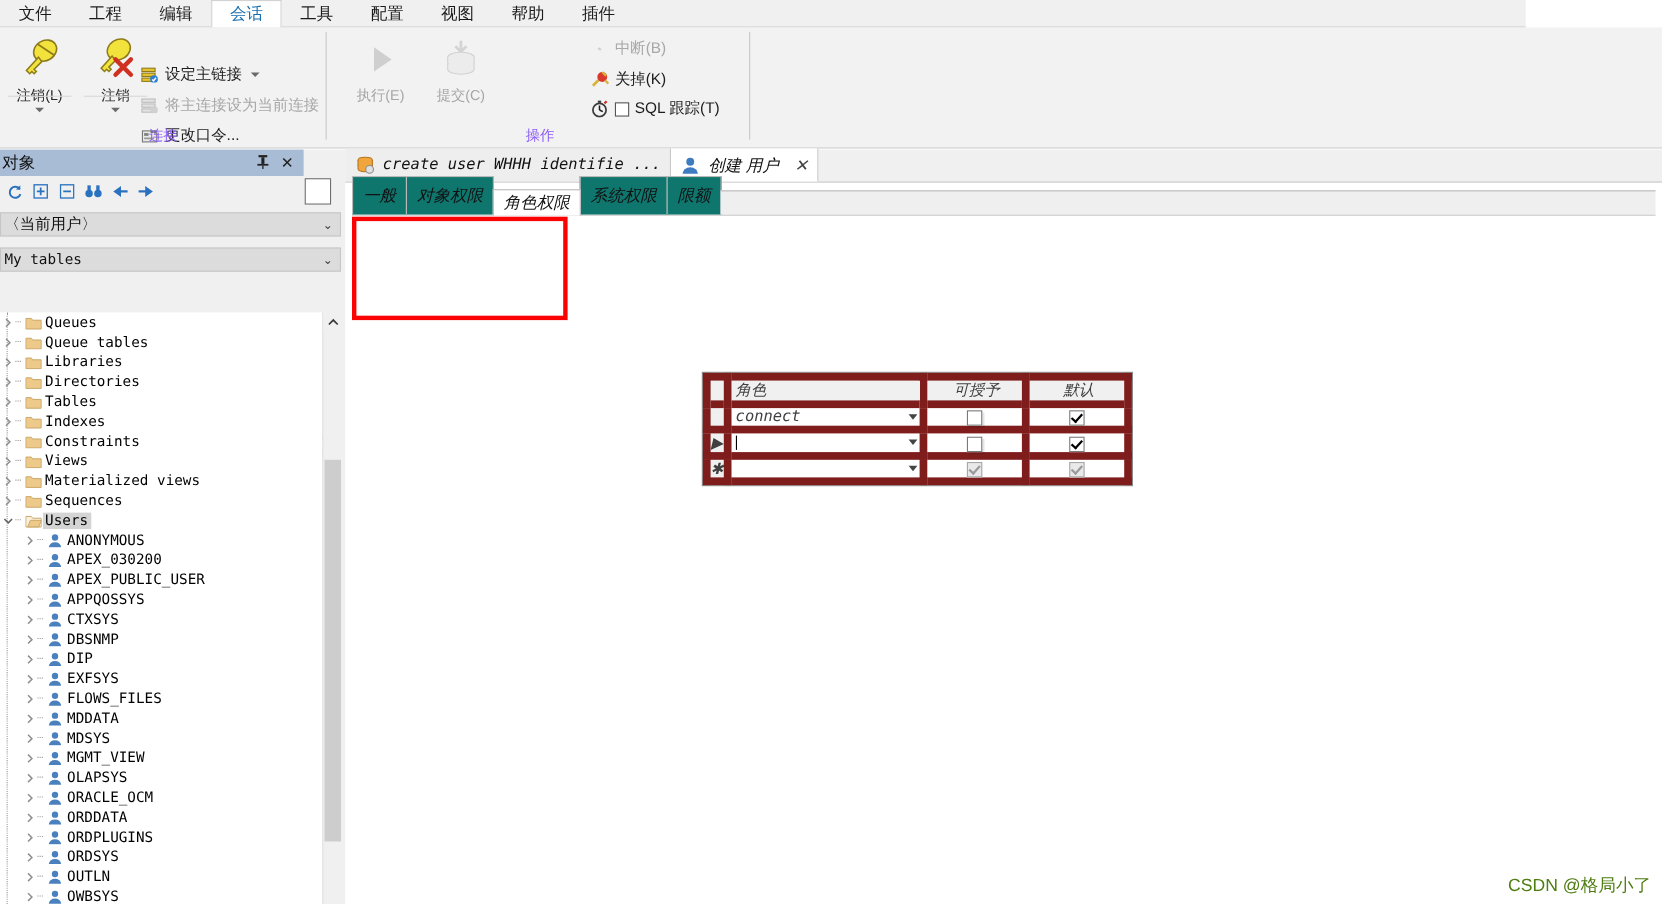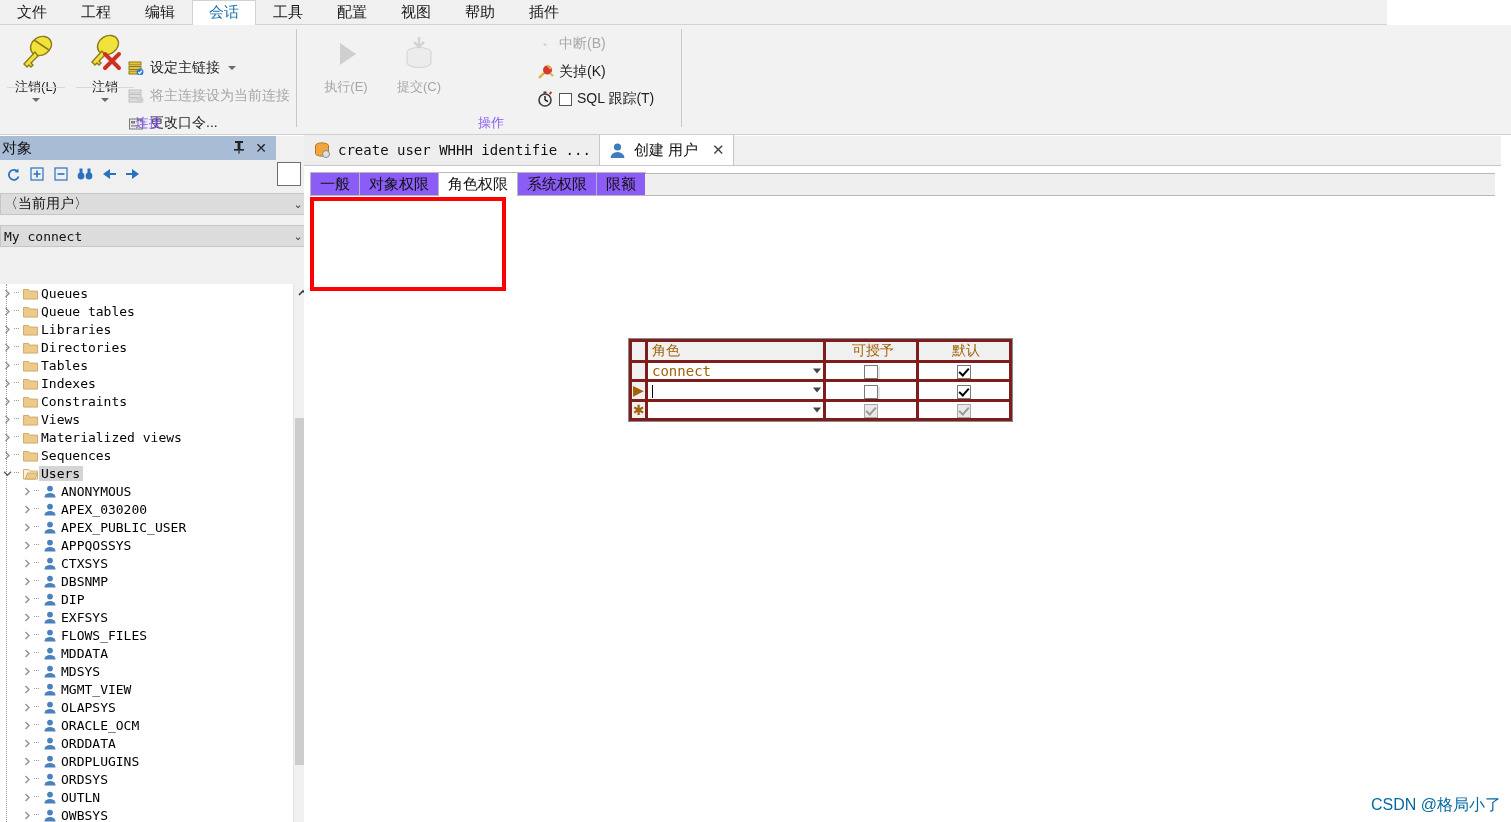--- a/index.html
+++ b/index.html
@@ -347,24 +347,25 @@
   .panel-divider {
     position: absolute;
     left: 310px; top: 136px;
     width: 4px; height: 686px;
     background: #f0f0f0;
   }
 
   
   .docarea {
     position: absolute;
-    left: 304px; top: 136px;
+    left: 314px; top: 136px;
     width: 1197px; height: 686px;
     background: #ffffff;
     box-sizing: border-box;
+    font-style: italic;
   }
   .doctabs {
     position: absolute;
     left: 0; top: 0;
     width: 1197px; height: 30px;
     background: #f0f0f0;
     border-bottom: 1px solid #c8c8c8;
     display: flex;
     align-items: flex-end;
     box-sizing: border-box;
@@ -404,27 +405,27 @@
   .subtabs {
     position: absolute;
     left: 6px; top: 37px;
     width: 1185px; height: 23px;
     display: flex;
     align-items: flex-end;
     border-bottom: 1px solid #b9b9b9;
     box-sizing: border-box;
   }
   .subtab {
-    height: 23px;
+    height: 35px;
     display: flex;
     align-items: center;
     padding: 0 9px;
     font-size: 15px;
     color: #111;
-    background: #8b5cf6;
+    background: #0f766e;
     border: 1px solid #b9b9b9;
     border-bottom: none;
     margin-right: -1px;
     box-sizing: border-box;
     cursor: default;
     white-space: nowrap;
   }
   .subtab.active {
     background: #ffffff;
     position: relative;
@@ -443,25 +444,25 @@
   
   .grid {
     position: absolute;
     left: 324px; top: 202px;
     border: 1px solid #8a8a8a;
     border-collapse: collapse;
     background: #fff;
   }
   .grid table { border-collapse: collapse; }
   .grid td, .grid th {
-    border: 3px solid #7f1d1d;
+    border: 7px solid #7f1d1d;
     height: 17px;
     padding: 0;
     font-size: 14px;
-    color: #a16207;
+    color: #404040;
     box-sizing: border-box;
   }
   .g-hdr {
     background: #f0f0f0;
     font-weight: normal;
     text-align: left;
     padding-left: 4px !important;
     border-bottom: 1px solid #8a8a8a !important;
   }
   .g-rowhdr {
@@ -516,21 +517,21 @@
     width: 196px; height: 94px;
     border: 4px solid #fb0303;
     box-sizing: border-box;
     pointer-events: none;
   }
 
   .watermark {
     position: absolute;
     right: 10px; bottom: 6px;
     font-size: 16px;
-    color: #0369a1;
+    color: #4d7c0f;
     white-space: nowrap;
   }
 </style>
 </head>
 <body>
 
 <div id="app">
 
   <div class="menubar">
     <div class="menu-item">文件</div>
@@ -734,21 +735,21 @@
       </div>
       <div class="sqbox"></div>
     </div>
 
     <div class="combo" style="top:57px;">
       <span class="cv">〈当前用户〉</span>
       <span class="carr">⌄</span>
     </div>
 
     <div class="combo" style="top:89px;">
-      <span class="cv" style="font-family:'DejaVu Sans Mono',monospace;font-size:13px;">My connect</span>
+      <span class="cv" style="font-family:'DejaVu Sans Mono',monospace;font-size:13px;">My tables</span>
       <span class="carr">⌄</span>
     </div>
 
     <div class="search-wrap">
       <div class="search-box">
         <span class="ph">输入搜索文档</span>
       </div>
       <div class="dots3">...</div>
       <div class="tb-ico">
         <svg width="18" height="18" viewBox="0 0 18 18">

